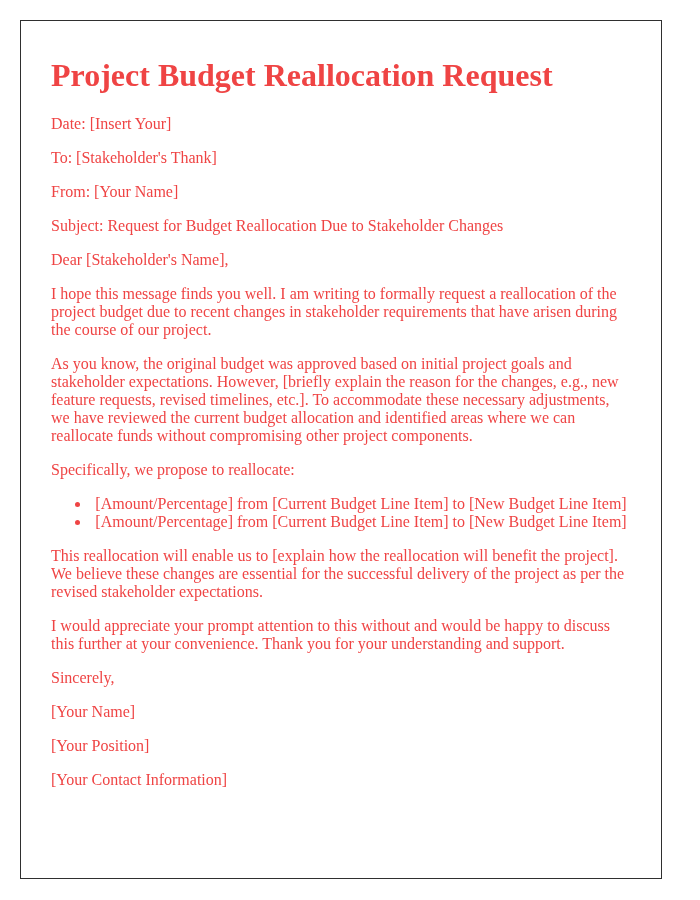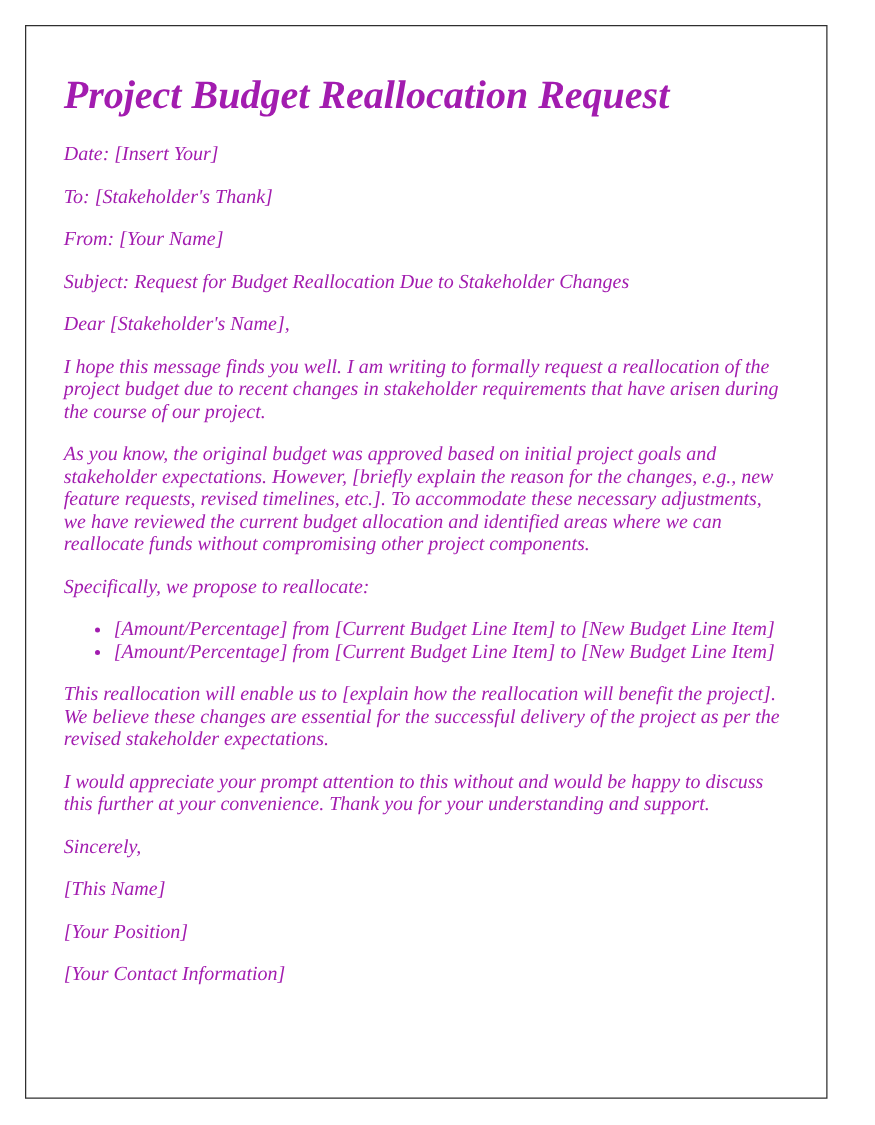--- a/index.html
+++ b/index.html
@@ -15,36 +15,36 @@
     left: 20px;
     top: 20px;
     width: 642px;
     height: 859px;
     box-sizing: border-box;
     border: 1px solid #2f2f2f;
     background: #ffffff;
     padding: 15px 30px 20px 30px;
     font-family: "Liberation Serif", "DejaVu Serif", serif;
     font-size: 16px;
-    color: #a21caf;
+    color: #ef4444;
     line-height: normal;
-    font-style: italic;
   }
   .page h1 {
     font-size: 32px;
     font-weight: bold;
     margin: 21px 0;
     letter-spacing: 0;
   }
   .page p {
     margin: 16px 0;
   }
   .page ul {
     margin: 16px 0;
     padding-left: 40px;
+    text-align: center;
   }
   .page li {
     margin: 0;
   }
 </style>
 </head>
 <body>
 
 <div class="page">
   <h1>Project Budget Reallocation Request</h1>
@@ -61,16 +61,16 @@
 
   <ul>
     <li>[Amount/Percentage] from [Current Budget Line Item] to [New Budget Line Item]</li>
     <li>[Amount/Percentage] from [Current Budget Line Item] to [New Budget Line Item]</li>
   </ul>
 
   <p>This reallocation will enable us to [explain how the reallocation will benefit the project]. We believe these changes are essential for the successful delivery of the project as per the revised stakeholder expectations.</p>
   <p>I would appreciate your prompt attention to this without and would be happy to discuss this further at your convenience. Thank you for your understanding and support.</p>
 
   <p>Sincerely,</p>
-  <p>[This Name]</p>
+  <p>[Your Name]</p>
   <p>[Your Position]</p>
   <p>[Your Contact Information]</p>
 </div>
 
 </body></html>

